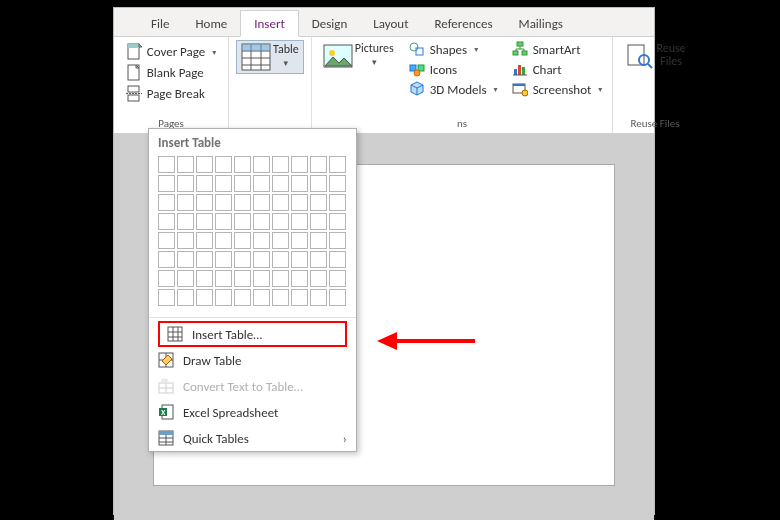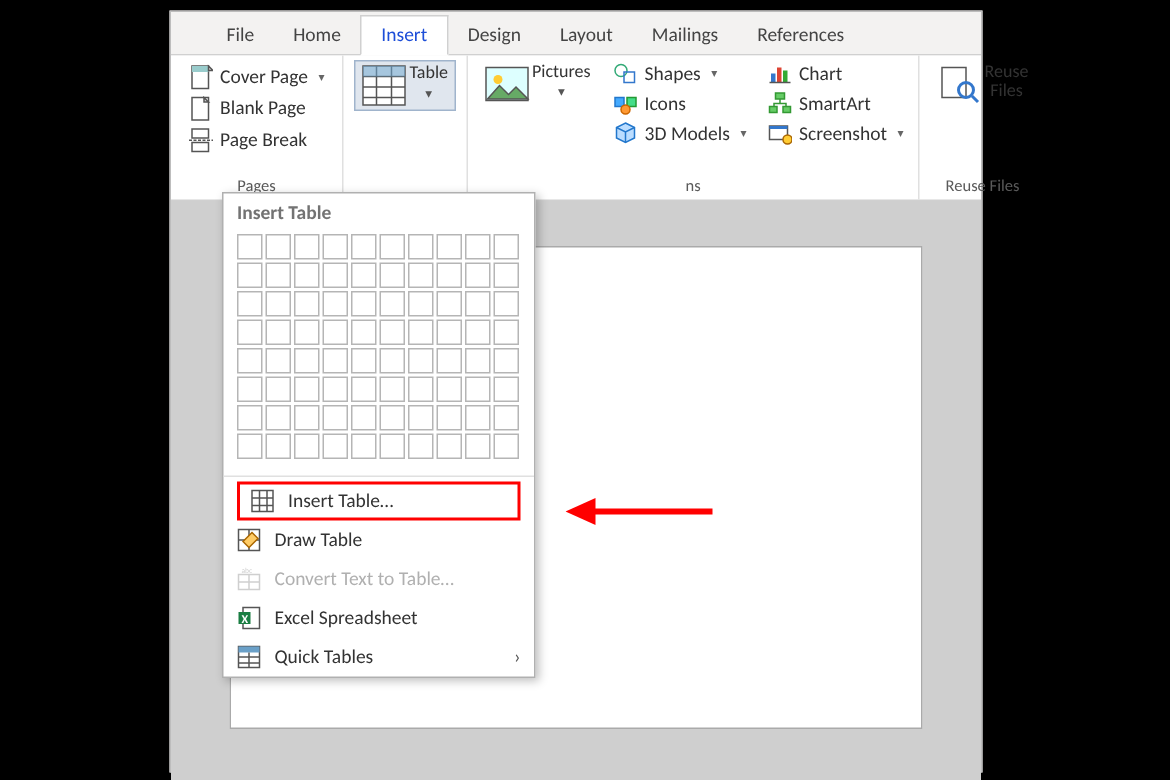--- a/index.html
+++ b/index.html
@@ -1,19 +1,19 @@
 <!DOCTYPE html>
 <html><head>
 <meta charset="utf-8">
 <style>
 html,body{margin:0;padding:0;width:780px;height:520px;background:#000;font-family:"Segoe UI","Calibri",sans-serif;font-size:13px;color:#222;overflow:hidden}
 .app{position:absolute;left:113px;top:7px;width:540px;height:506px;background:#f3f2f1;border:1px solid #bdbdbd}
 .tabs{height:28px;display:flex;align-items:flex-end;background:#f3f2f1;border-bottom:1px solid #d0d0d0;padding-left:24px}
 .tab{padding:5px 13px 5px 13px;font-size:13px;color:#444;cursor:default}
-.tab.active{background:#fff;border:1px solid #d0d0d0;border-bottom:1px solid #fff;margin-bottom:-1px;color:#1d4ed8}
+.tab.active{background:#fff;border:1px solid #d0d0d0;border-bottom:1px solid #fff;margin-bottom:-1px;color:#701a75}
 .ribbon{background:#fff;height:96px;display:flex;border-bottom:1px solid #d0d0d0}
 .group{display:flex;flex-direction:column;align-items:center;border-right:1px solid #e0e0e0;padding:3px 7px 0 7px;position:relative}
 .group-label{font-size:11px;color:#5a5a5a;text-align:left;padding-bottom:3px}
 .group-body{display:flex;flex:1;align-items:flex-start}
 .vstack{display:flex;flex-direction:column;gap:2px}
 .cmd{display:flex;align-items:center;gap:5px;padding:1px 3px;white-space:nowrap;font-size:13px;color:#333}
 .cmd svg{flex:none}
 .big-btn{display:flex;flex-direction:row;align-items:flex-start;padding:2px 4px;gap:2px;min-width:42px}
 .big-btn.active{background:#e0e6ee;border:1px solid #a0b4cc}
 .big-btn .lbl{font-size:12px;color:#333;text-align:center;line-height:1.1}
@@ -37,22 +37,22 @@
 <body>
 
 <div class="app">
 
   <div class="tabs">
     <div class="tab">File</div>
     <div class="tab">Home</div>
     <div class="tab active">Insert</div>
     <div class="tab">Design</div>
     <div class="tab">Layout</div>
+    <div class="tab">References</div>
     <div class="tab">Mailings</div>
-    <div class="tab">References</div>
   </div>
 
   <div class="ribbon">
 
     <div class="group" style="min-width:100px">
       <div class="group-content">
         <div class="vstack group-body" style="padding-top:2px">
           <div class="cmd">
             <svg width="16" height="17" viewBox="0 0 16 17">
                 <rect x="2" y="1" width="11" height="15" fill="none" stroke="#555"></rect>
@@ -133,35 +133,35 @@
                   <path d="M8 1 l6 3 v7 l-6 3 -6 -3 v-7 z" fill="#bdf" stroke="#27c"></path>
                   <path d="M2 4 l6 3 6 -3 M8 7 v7" fill="none" stroke="#27c"></path>
                 </svg>
               <span>3D Models</span> 
                 <span class="dropdown-chevron">▾</span>
             </div>
           </div>
           <div class="vstack">
             <div class="cmd">
               <svg width="16" height="16" viewBox="0 0 16 16">
+                  <rect x="5" y="1" width="6" height="4" fill="#6c6" stroke="#393"></rect>
+                  <rect x="1" y="10" width="5" height="4" fill="#6c6" stroke="#393"></rect>
+                  <rect x="10" y="10" width="5" height="4" fill="#6c6" stroke="#393"></rect>
+                  <path d="M8 5 v3 M8 8 h-4 v2 M8 8 h4 v2" fill="none" stroke="#393"></path>
+                </svg>
+              <span>SmartArt</span>
+            </div>
+            <div class="cmd">
+              <svg width="16" height="16" viewBox="0 0 16 16">
                   <rect x="2" y="8" width="3" height="6" fill="#37c"></rect>
                   <rect x="6" y="4" width="3" height="10" fill="#d43"></rect>
                   <rect x="10" y="6" width="3" height="8" fill="#3a3"></rect>
                   <line x1="1" y1="14" x2="15" y2="14" stroke="#555"></line>
                 </svg>
               <span>Chart</span>
-            </div>
-            <div class="cmd">
-              <svg width="16" height="16" viewBox="0 0 16 16">
-                  <rect x="5" y="1" width="6" height="4" fill="#6c6" stroke="#393"></rect>
-                  <rect x="1" y="10" width="5" height="4" fill="#6c6" stroke="#393"></rect>
-                  <rect x="10" y="10" width="5" height="4" fill="#6c6" stroke="#393"></rect>
-                  <path d="M8 5 v3 M8 8 h-4 v2 M8 8 h4 v2" fill="none" stroke="#393"></path>
-                </svg>
-              <span>SmartArt</span>
             </div>
             <div class="cmd">
               <svg width="16" height="16" viewBox="0 0 16 16">
                   <rect x="1" y="3" width="12" height="9" fill="#fff" stroke="#555"></rect>
                   <rect x="1" y="3" width="12" height="2" fill="#37c"></rect>
                   <circle cx="13" cy="12" r="3" fill="#fc3" stroke="#a60"></circle>
                 </svg>
               <span>Screenshot</span>
                 <span class="dropdown-chevron">▾</span>
             </div>

